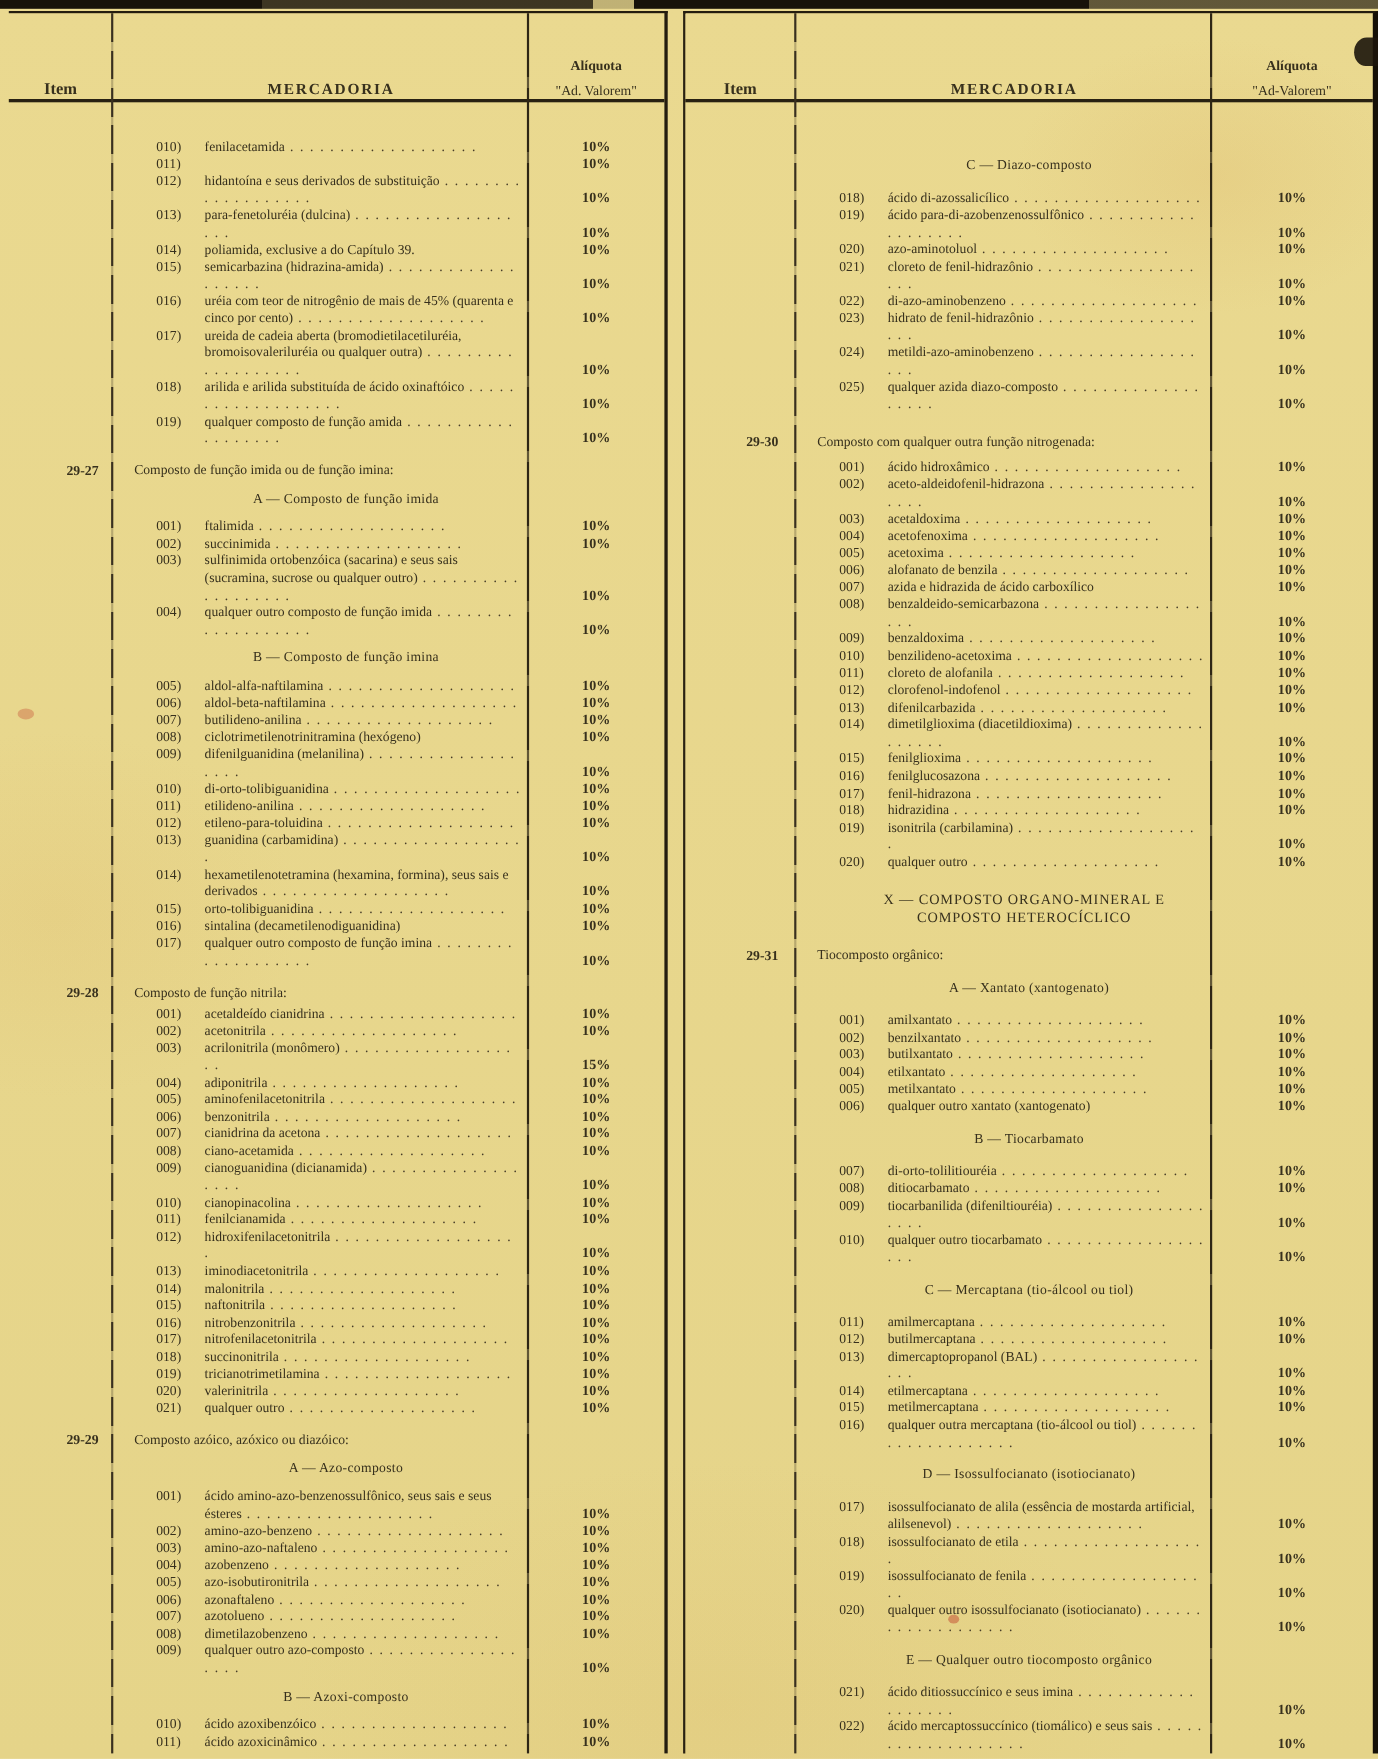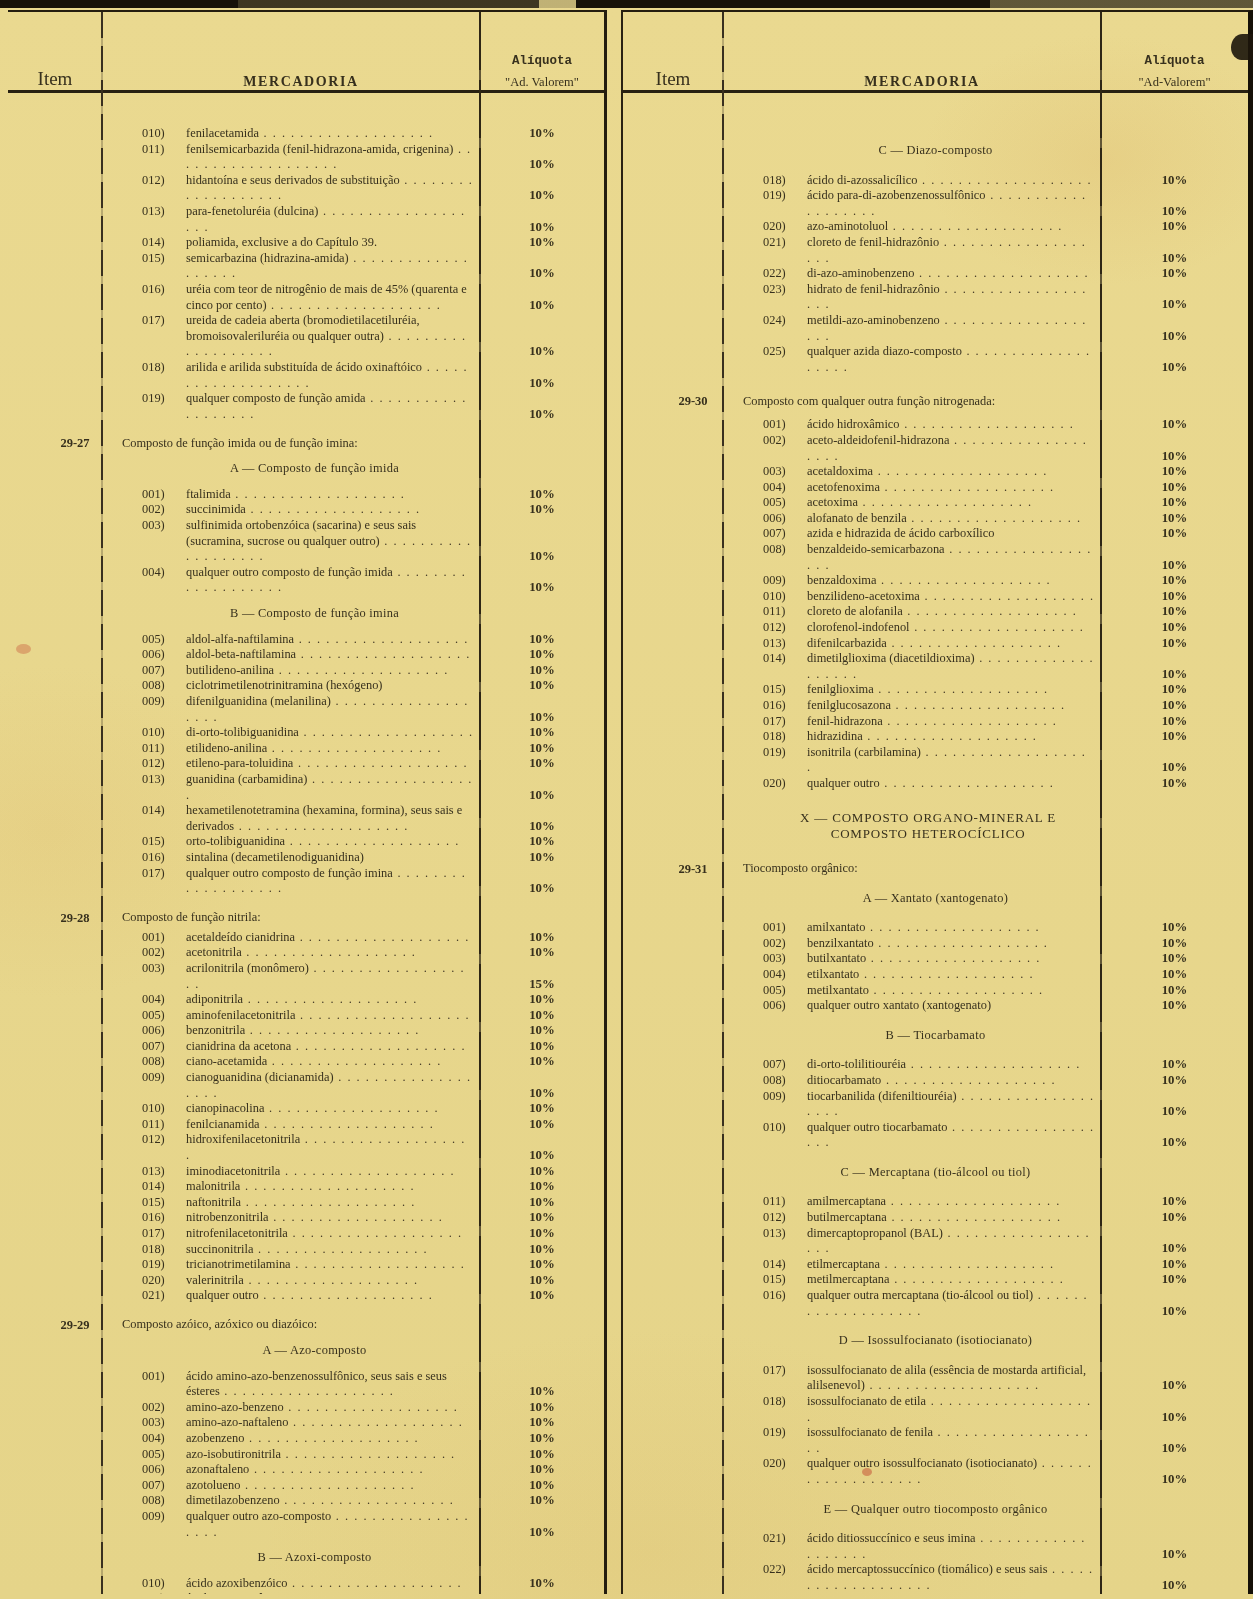--- a/index.html
+++ b/index.html
@@ -22,24 +22,24 @@
   .half-left  { left:8px;   width:596px; border-right:3px solid #241d0f; }
   .half-right { left:621px; width:625px; border-left:2px solid #2a2212; border-right:5px solid #151007; }
   .vr { position:absolute; top:0; bottom:0; width:2px; z-index:2; }
   .vr-dash  { background:repeating-linear-gradient(180deg,#39301f 0 26px, rgba(57,48,31,.28) 26px 34px); }
   .vr-solid { background:repeating-linear-gradient(180deg,#2e2615 0 58px, rgba(46,38,21,.72) 58px 68px); }
 
   .thead { position:relative; height:78px; border-bottom:3px solid #282112; display:grid; align-items:center; }
   .half-left  .thead, .half-left  .row { grid-template-columns:94px 378px 124px; }
   .half-right .thead, .half-right .row { grid-template-columns:100px 378px 147px; }
   .th { text-align:center; }
-  .th-item { font-weight:normal; font-size:19px; }
+  .th-item { font-weight:bold; font-size:15px; }
   .th-merc { font-weight:bold; font-size:14px; letter-spacing:1.6px;margin-left:20px; }
   .th-aliq { font-size:12.5px; }
-  .th-aliq .a1 { font-weight:bold; margin-bottom:7px;font-family:Liberation Mono, monospace; }
+  .th-aliq .a1 { font-weight:bold; margin-bottom:7px; }
   .th-aliq .a2 { font-weight:normal; }
 
   .tbody { position:absolute; top:81px; left:0; right:0; bottom:0; padding-top:33px; overflow:hidden; }
   .half-right .tbody { padding-top:36px; }
 
   .row { display:grid; align-items:end; }
   .c-item { text-align:center; font-weight:bold; font-size:12.5px; align-self:start; padding-top:1px; }
   .c-merc { padding:0 6px 0 40px; font-size:12.4px; line-height:15.6px; }
   .entry .c-merc { display:flex; }
   .num { flex:0 0 44px; }
@@ -50,21 +50,21 @@
   .section { margin-top:13px; margin-bottom:4px;margin-left:20px; }
   .section .c-merc { padding-left:0; }
   .half-right .section { margin-top:18px; margin-bottom:8px; }
 
   .sub { margin:10px 0; }
   .sub .c-merc { text-align:center; padding:0 28px 0 75px; letter-spacing:.3px; }
   .half-right .sub { margin:14px 0; }
 
   .group { margin:12px 0 6px; }
   .group .c-merc { text-align:center; font-size:13px; letter-spacing:.8px; line-height:16.5px; padding:0 60px; }
-  .half-right .group { margin:18px 16px 8px; }
+  .half-right .group { margin:18px 0 8px;gap:19px; }
 
   .smudge-tr { position:absolute; top:34px; right:0; width:22px; height:26px;
     background:#1c150b; border-radius:60% 0 0 55%; opacity:.9; }
   .speck { position:absolute; border-radius:50%; }
   .speck-1 { left:16px; top:644px; width:15px; height:10px; background:rgba(201,90,60,.4); }
   .speck-2 { left:862px; top:1468px; width:10px; height:8px; background:rgba(190,60,40,.45); }
 </style>
 </head>
 <body>
 
@@ -88,21 +88,20 @@
     <div class="c-merc">
       <span class="num">010)</span>
       <span class="txt"><span>fenilacetamida</span><span class="dots"></span></span>
     </div>
     <div class="c-rate">10%</div>
   </div>
         <div class="row entry">
     <div class="c-item"></div>
     <div class="c-merc">
       <span class="num">011)</span>
-      <span class="txt"><span>fenilsemicarbazida (fenil-hidrazona-amida, crigenina)</span><span class="dots"></span></span>
     </div>
     <div class="c-rate">10%</div>
   </div>
         <div class="row entry">
     <div class="c-item"></div>
     <div class="c-merc">
       <span class="num">012)</span>
       <span class="txt"><span>hidantoína e seus derivados de substituição</span><span class="dots"></span></span>
     </div>
     <div class="c-rate">10%</div>

